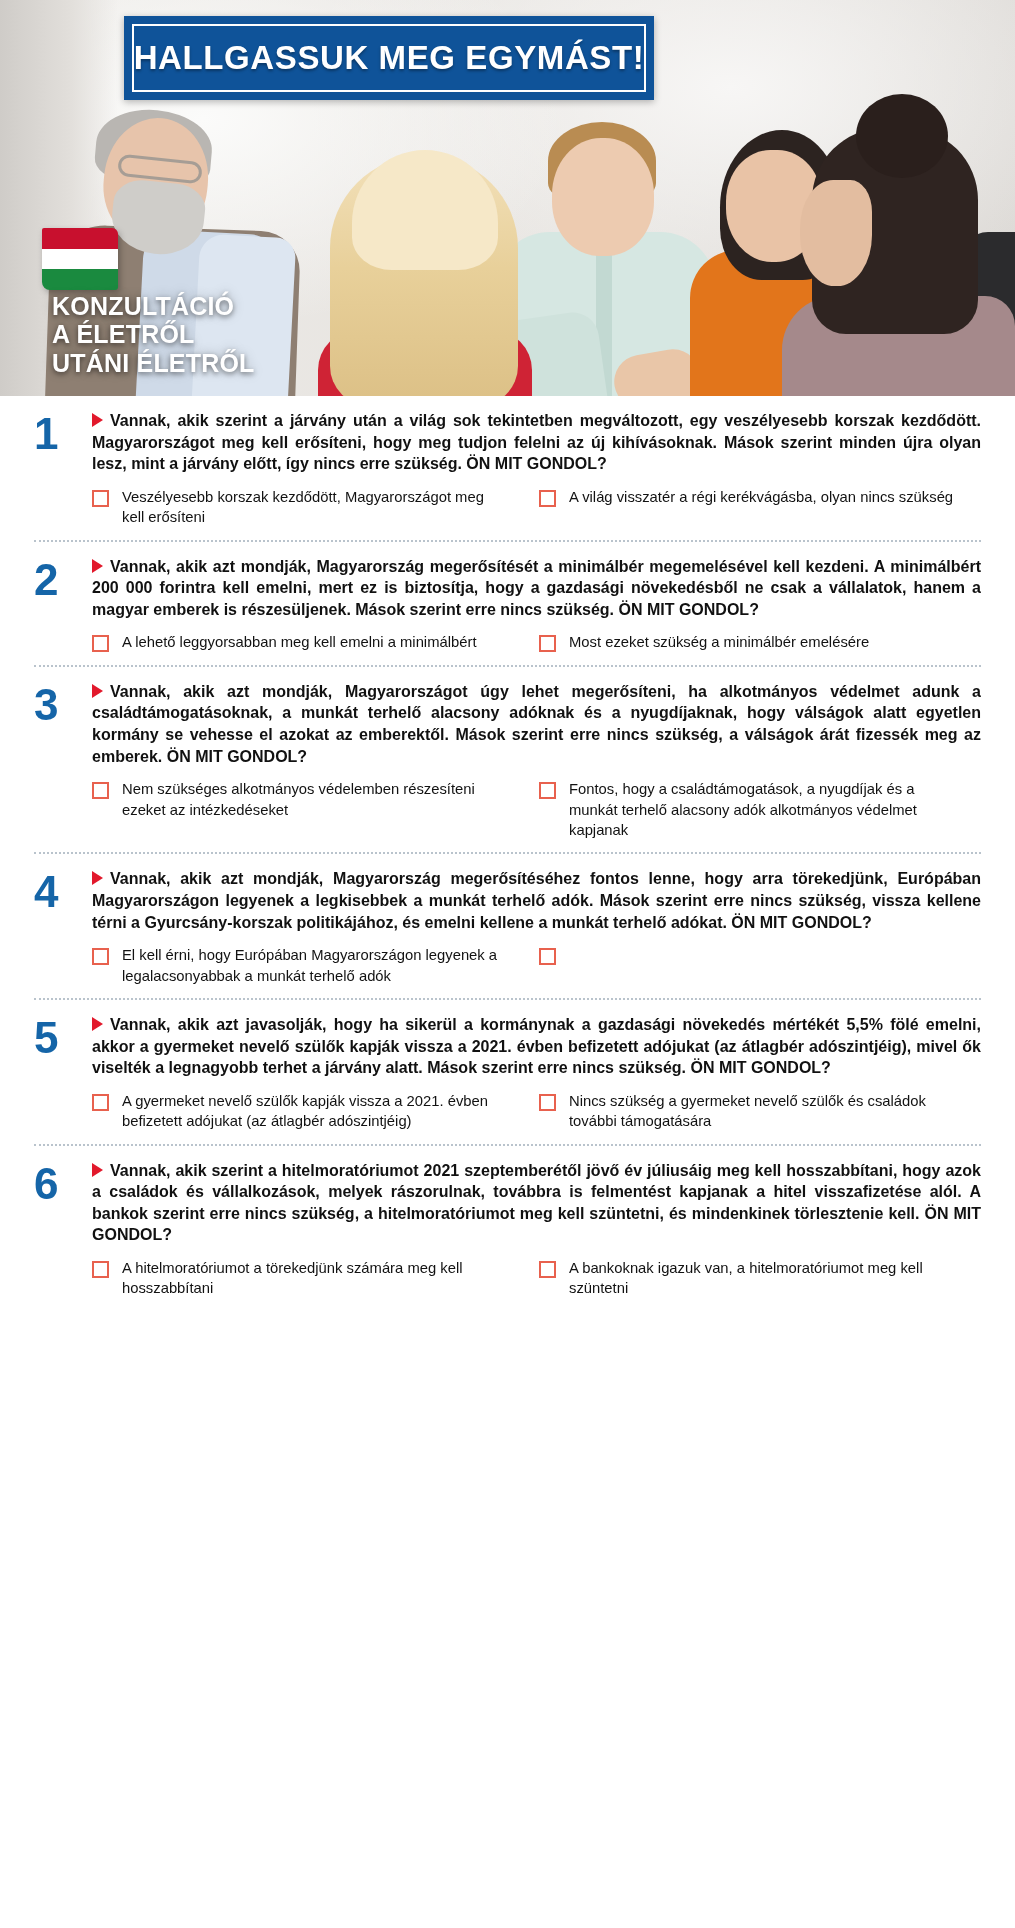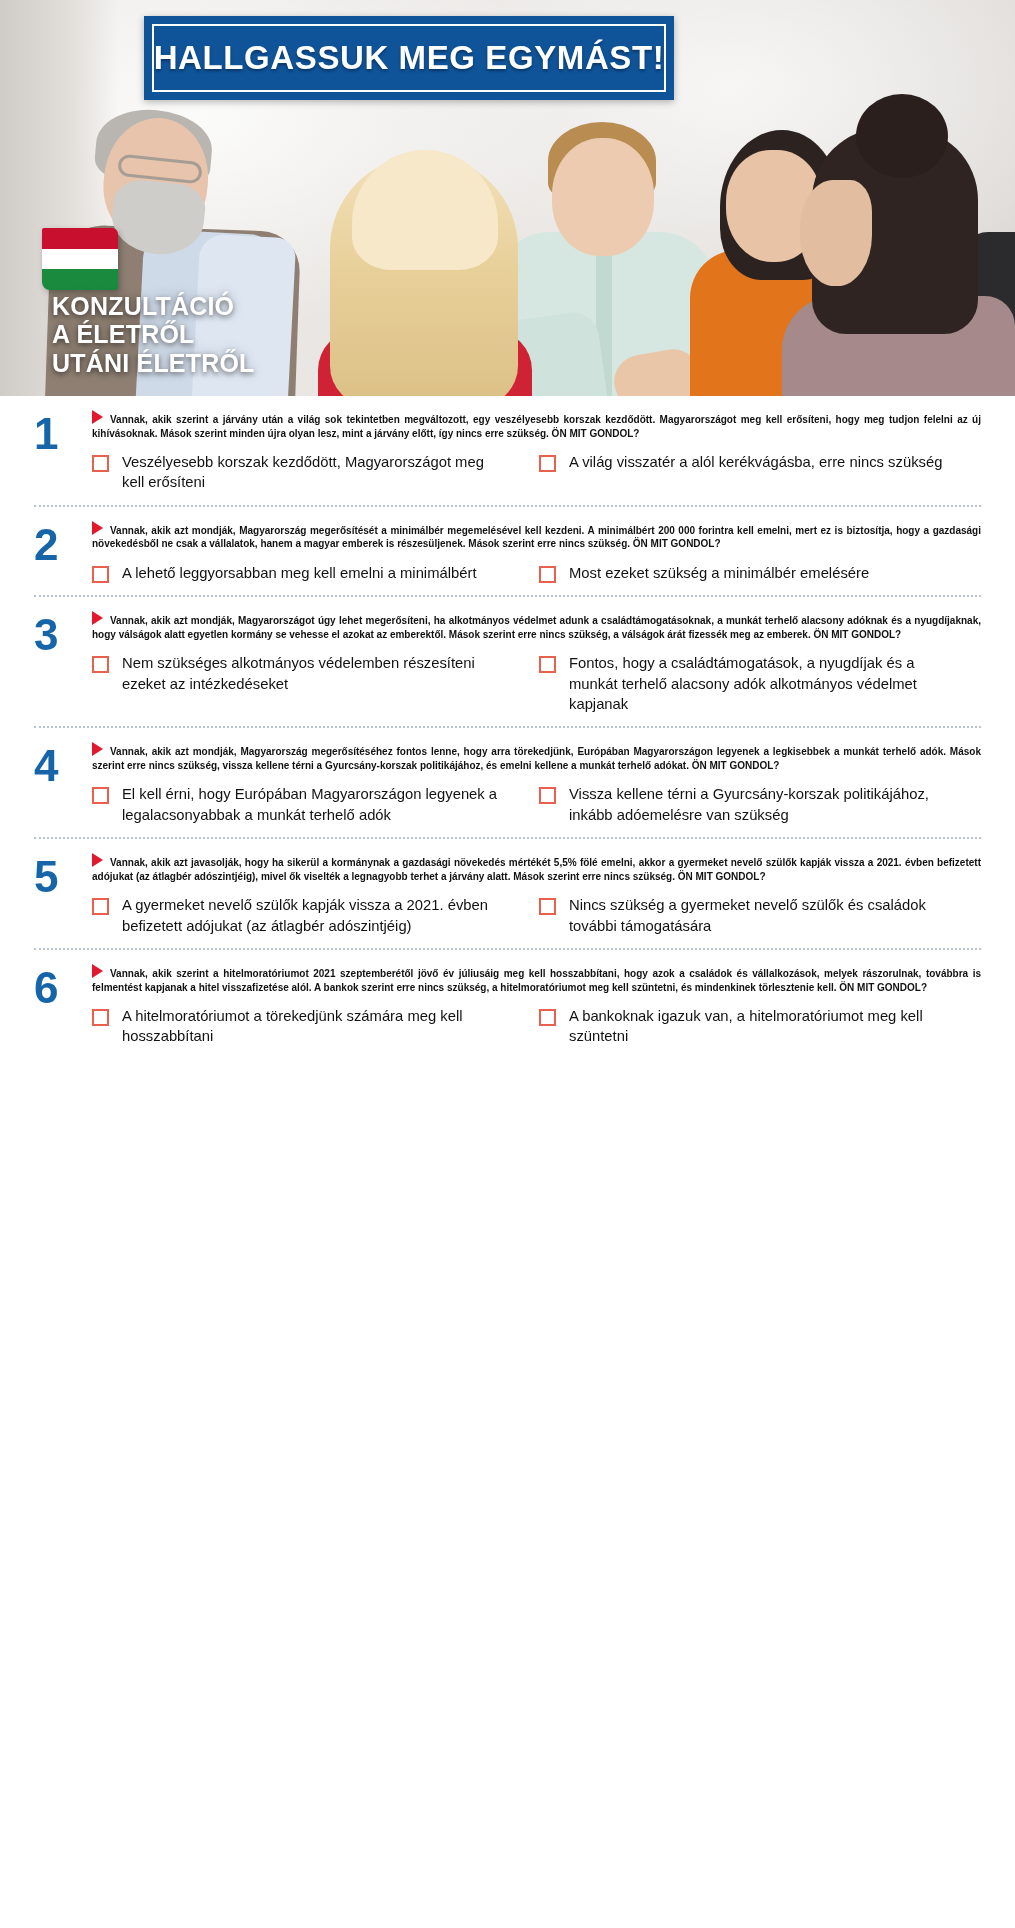--- a/index.html
+++ b/index.html
@@ -94,21 +94,21 @@
   .w3-face { position:absolute; left:800px; top:180px; width:72px; height:106px;
     background:#e3bda0; border-radius:46% 30% 48% 48%; }
   .w3-body { position:absolute; left:782px; top:296px; width:233px; height:110px;
     background:#a5898b; border-radius:54px 30px 0 0; }
   .w3-chair{ position:absolute; left:960px; top:232px; width:56px; height:172px;
     background:#2b2b2d; border-radius:28px 0 0 0; }
 
   
   .banner {
     position: absolute;
-    left: 144px; top: 16px;
+    left: 124px; top: 16px;
     width: 530px; height: 84px;
     background: #0f5399;
     box-shadow: 0 2px 7px rgba(0,0,0,.28);
     display: flex; align-items: center; justify-content: center;
   }
   .banner-inner {
     width: calc(100% - 16px); height: calc(100% - 16px);
     border: 2px solid #ffffff;
     display: flex; align-items: center; justify-content: center;
   }
@@ -164,21 +164,21 @@
     font-size: 44px;
     font-weight: bold;
     line-height: 1;
     padding-top: 2px;
     text-align: left;
   }
 
   .q-main { flex: 1 1 auto; }
 
   .q-text {
-    font-size: 10px;
+    font-size: 16px;
     font-weight: bold;
     line-height: 1.35;
     color: #111111;
     text-align: justify;
     text-justify: inter-word;
   }
   .q-arrow {
     display: inline-block;
     width: 0; height: 0;
     border-left: 11px solid #e2192c;
@@ -277,21 +277,21 @@
       <div class="q-num">1</div>
       <div class="q-main">
         <div class="q-text"><span class="q-arrow"></span><span>Vannak, akik szerint a járvány után a világ sok tekintetben megváltozott, egy veszélyesebb korszak kezdődött. Magyarországot meg kell erősíteni, hogy meg tudjon felelni az új kihívásoknak. Mások szerint minden újra olyan lesz, mint a járvány előtt, így nincs erre szükség. ÖN MIT GONDOL?</span></div>
         <div class="answers">
           <div class="ans">
             <div class="cb"></div>
             <div class="ans-text">Veszélyesebb korszak kezdődött, Magyarországot meg kell erősíteni</div>
           </div>
           <div class="ans">
             <div class="cb"></div>
-            <div class="ans-text">A világ visszatér a alól kerékvágásba, erre nincs szükség</div>
+            <div class="ans-text">A világ visszatér a régi kerékvágásba, olyan nincs szükség</div>
           </div>
         </div>
       </div>
     </div>
 
     <div class="q">
       <div class="q-num">2</div>
       <div class="q-main">
         <div class="q-text"><span class="q-arrow"></span><span>Vannak, akik azt mondják, Magyarország megerősítését a minimálbér megemelésével kell kezdeni. A minimálbért 200 000 forintra kell emelni, mert ez is biztosítja, hogy a gazdasági növekedésből ne csak a vállalatok, hanem a magyar emberek is részesüljenek. Mások szerint erre nincs szükség. ÖN MIT GONDOL?</span></div>
         <div class="answers">
@@ -328,21 +328,20 @@
       <div class="q-num">4</div>
       <div class="q-main">
         <div class="q-text"><span class="q-arrow"></span><span>Vannak, akik azt mondják, Magyarország megerősítéséhez fontos lenne, hogy arra törekedjünk, Európában Magyarországon legyenek a legkisebbek a munkát terhelő adók. Mások szerint erre nincs szükség, vissza kellene térni a Gyurcsány-korszak politikájához, és emelni kellene a munkát terhelő adókat. ÖN MIT GONDOL?</span></div>
         <div class="answers">
           <div class="ans">
             <div class="cb"></div>
             <div class="ans-text">El kell érni, hogy Európában Magyarországon legyenek a legalacsonyabbak a munkát terhelő adók</div>
           </div>
           <div class="ans">
             <div class="cb"></div>
-            <div class="ans-text">Vissza kellene térni a Gyurcsány-korszak politikájához, inkább adóemelésre van szükség</div>
           </div>
         </div>
       </div>
     </div>
 
     <div class="q">
       <div class="q-num">5</div>
       <div class="q-main">
         <div class="q-text"><span class="q-arrow"></span><span>Vannak, akik azt javasolják, hogy ha sikerül a kormánynak a gazdasági növekedés mértékét 5,5% fölé emelni, akkor a gyermeket nevelő szülők kapják vissza a 2021. évben befizetett adójukat (az átlagbér adószintjéig), mivel ők viselték a legnagyobb terhet a járvány alatt. Mások szerint erre nincs szükség. ÖN MIT GONDOL?</span></div>
         <div class="answers">

